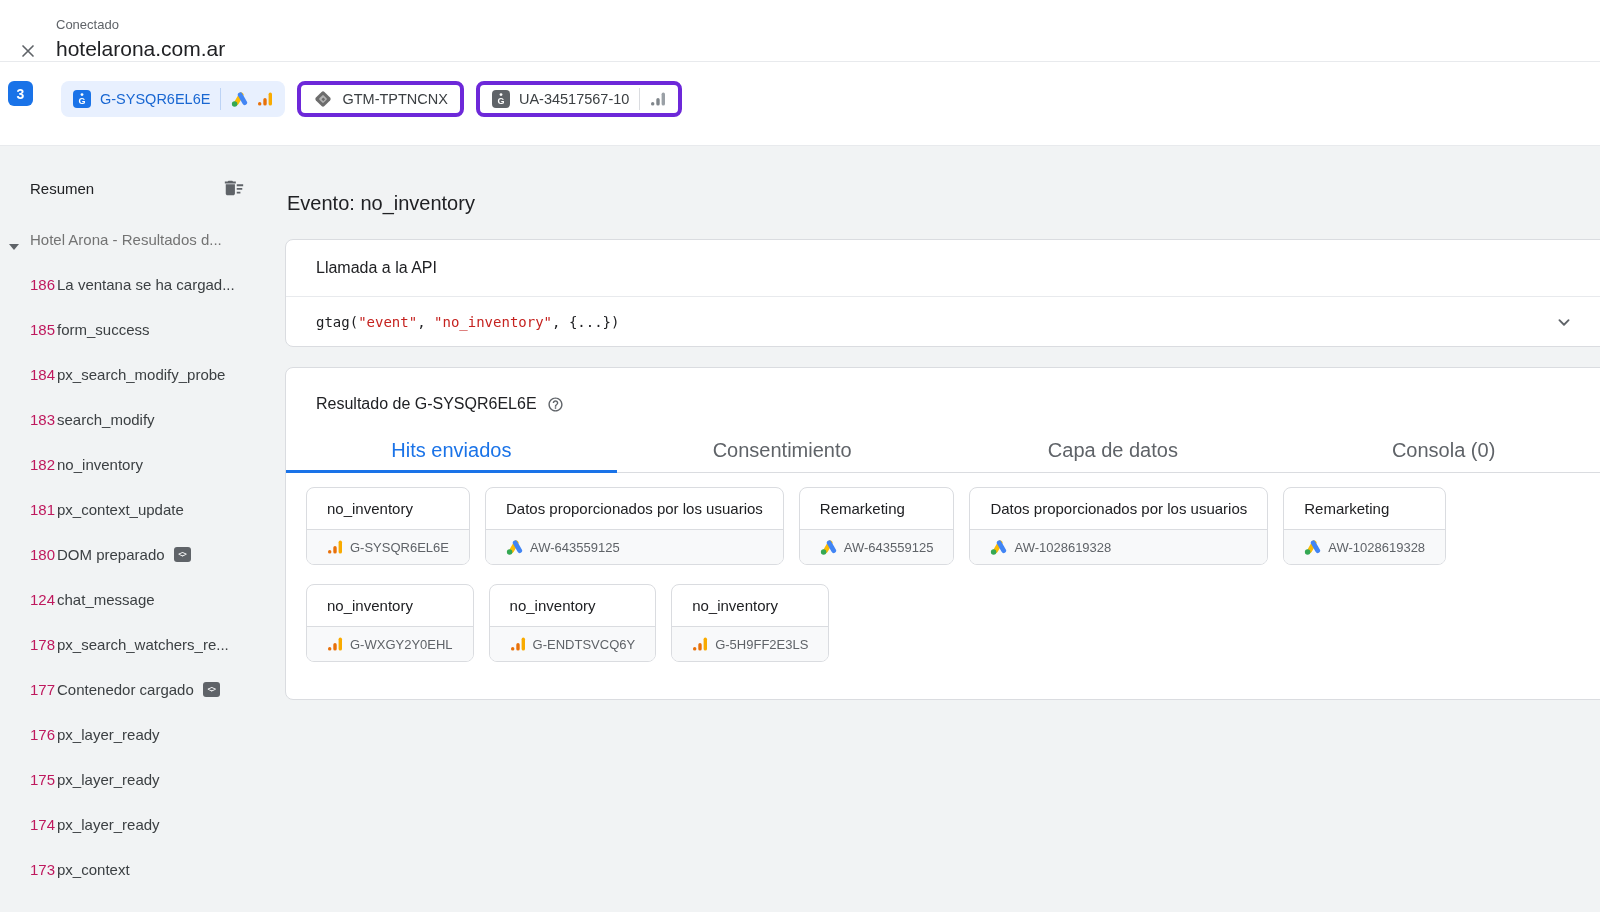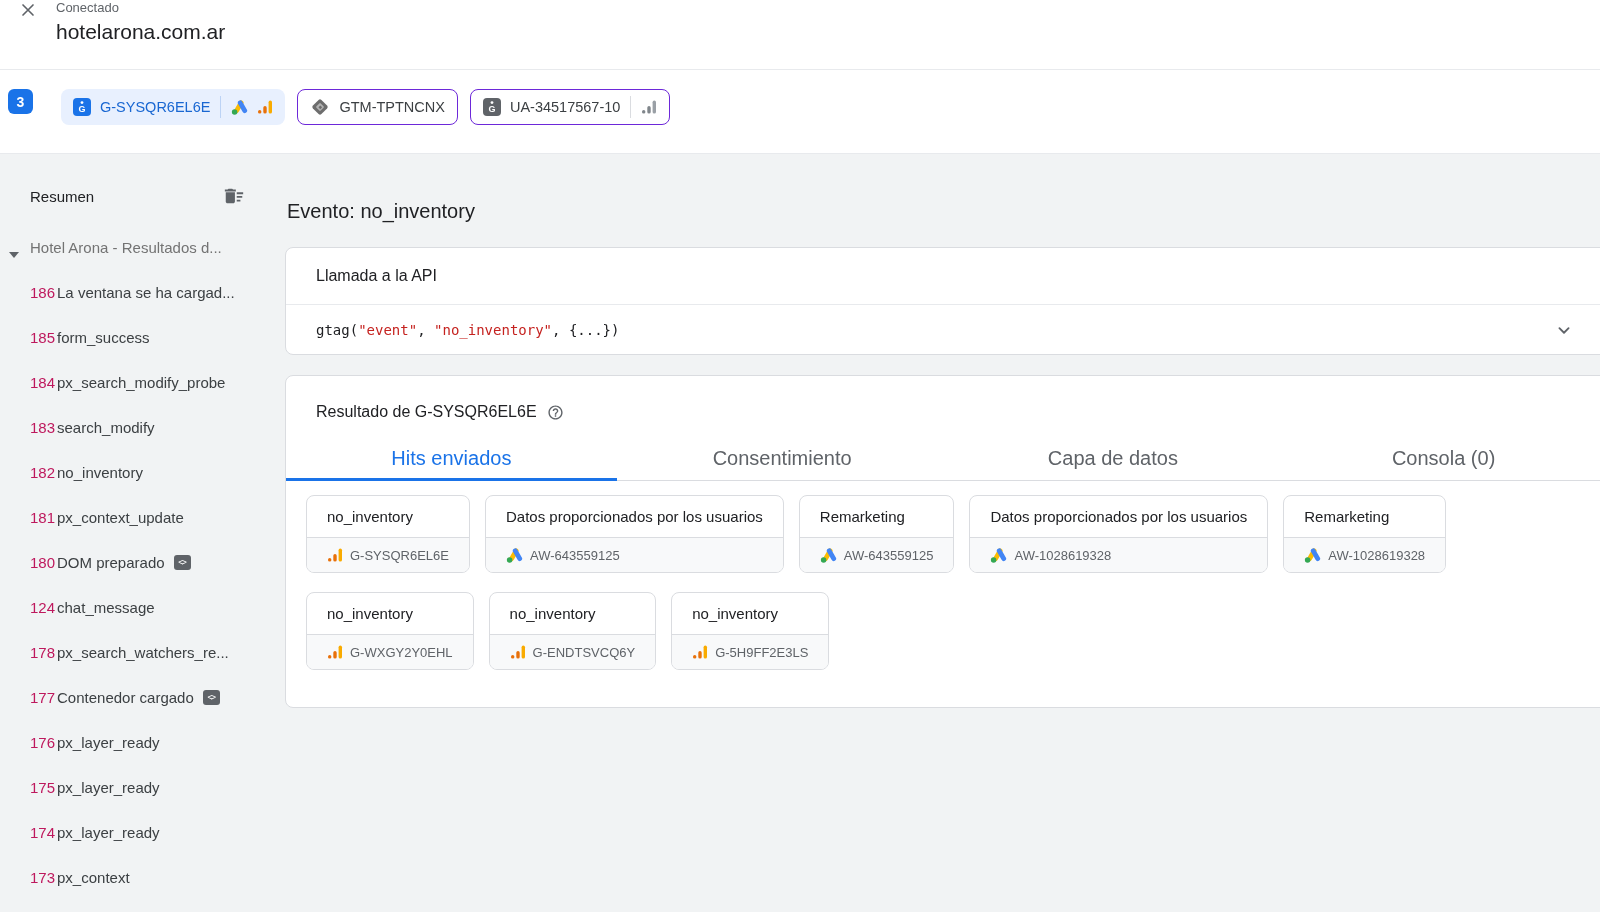--- a/index.html
+++ b/index.html
@@ -1,34 +1,34 @@
 <!DOCTYPE html>
 <html><head>
 <meta charset="utf-8">
 <style>
   * { box-sizing: border-box; margin: 0; padding: 0; }
   html, body { width: 1600px; height: 912px; overflow: hidden; }
   body { font-family: "Liberation Sans", sans-serif; background: #fff; }
   .app { width: 1600px; height: 912px; display: flex; flex-direction: column; overflow: hidden; }
 
   
-  .top-header { height: 70px; background: #fff; border-bottom: 1px solid #e8eaed; display: flex; align-items: flex-start; flex-shrink: 0; }
+  .top-header { height: 62px; background: #fff; border-bottom: 1px solid #e8eaed; display: flex; align-items: flex-end; flex-shrink: 0; }
   .close-btn { width: 56px; display: flex; justify-content: center; align-items: center; cursor: pointer; }
   .conn { line-height: 1.2; }
   .conn-status { font-size: 13px; color: #5f6368; margin-bottom: 3px; }
   .conn-domain { font-size: 21px; color: #202124; }
 
   
   .tag-bar { height: 84px; background: #fff; border-bottom: 1px solid #e8eaed; display: flex; align-items: flex-start; padding-top: 19px; flex-shrink: 0; }
   .count-badge { margin-left: 8px; width: 25px; height: 25px; border-radius: 6px; background: #1a73e8; color: #fff; font-size: 14px; font-weight: bold; display: flex; align-items: center; justify-content: center; }
   .tag-label { margin-left: 32px; width: 186px; font-size: 15px; color: #202124; line-height: 26px; }
   .chips { display: flex; gap: 12px; margin-left: 28px; align-items: center; }
   .chip { display: flex; align-items: center; gap: 9px; height: 36px; padding: 0 12px; border-radius: 8px; font-size: 14.5px; white-space: nowrap; cursor: pointer; }
   .chip-selected { background: #e8f0fe; color: #1967d2; }
-  .chip-plain { background: #fff; border: 1px solid #6d28d9; color: #3c4043; }
+  .chip-plain { background: #fff; border: 4px solid #6d28d9; color: #3c4043; }
   .chip-div { width: 1px; height: 22px; background: #bcd3f5; margin: 0 1px; }
   .chip-div-gray { background: #dadce0; }
   .icon-wrap { display: flex; align-items: center; }
 
   
   .content { flex: 1; display: flex; background: #f1f3f4; min-height: 0; }
 
   
   .sidebar { width: 277px; flex-shrink: 0; padding-top: 20px; }
   .summary-row { height: 44px; display: flex; align-items: center; justify-content: space-between; padding: 0 32px 0 30px; }

